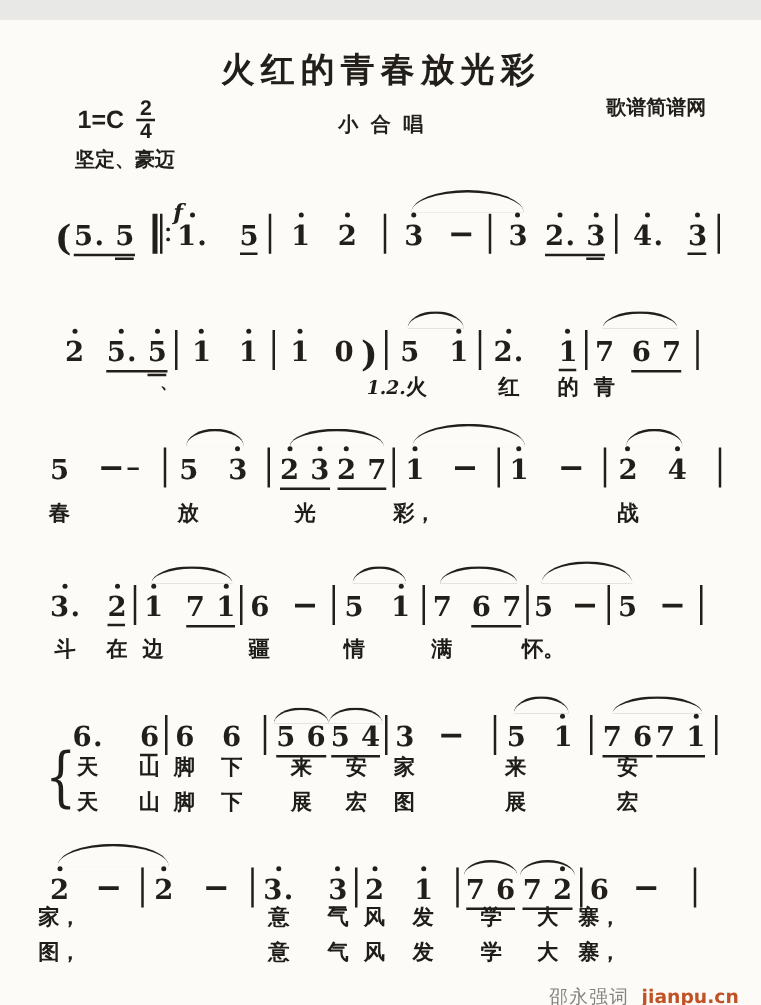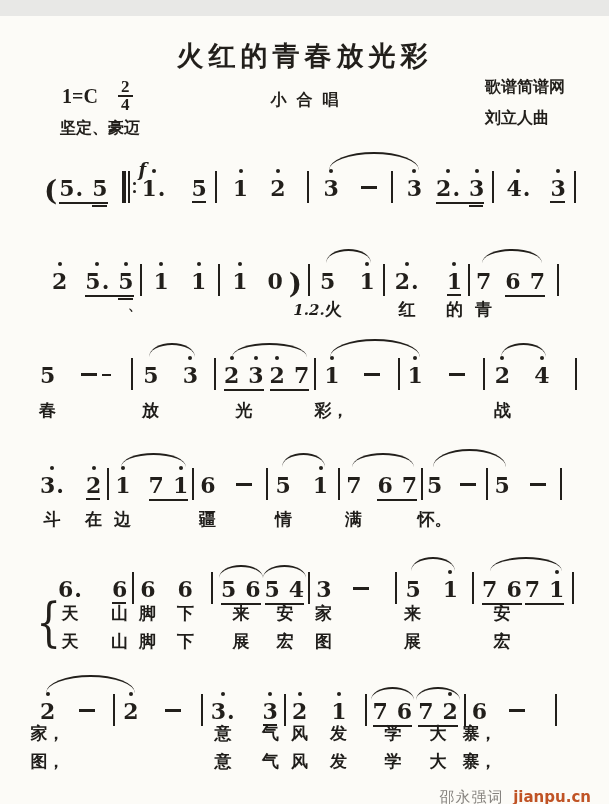--- a/index.html
+++ b/index.html
@@ -7,21 +7,21 @@
   body{ background:#e8e8e6; font-family:"Liberation Serif", serif; }
   .page{ position:relative; width:609px; height:804px; margin:16px auto;
          background:var(--paper); overflow:hidden; color:var(--ink); }
 
   
   .title{ position:absolute; top:22px; left:0; width:100%; margin:0;
           text-align:center; font-size:27px; font-weight:700; letter-spacing:5px; }
   .credits{ position:absolute; top:55px; right:44px; font-size:16px;
             font-weight:700; line-height:31px; text-align:left; }
   .keysig{ position:absolute; top:64px; left:62px; display:flex; align-items:center;
-           gap:20px; font-family:Liberation Serif, serif; font-weight:700; font-size:20px; }
+           gap:10px; font-family:Liberation Sans, sans-serif; font-weight:700; font-size:20px; }
   .frac{ display:inline-flex; flex-direction:column; align-items:center; }
   .frac b{ font-size:17px; line-height:14px; }
   .frac i{ width:15px; height:2px; background:var(--ink); margin:1px 0; }
   .form{ position:absolute; top:74px; left:0; width:100%; text-align:center;
          font-size:16px; font-weight:700; letter-spacing:10px; text-indent:10px; }
   .tempo{ position:absolute; top:102px; left:60px; font-size:16px; font-weight:700; }
 
   
   .toks{ position:absolute; left:0; right:0; padding-top:18px; white-space:nowrap; }
   .tok{ display:inline-block; }
@@ -66,21 +66,20 @@
 </style>
 </head>
 <body>
 
 <div class="page">
 
   <h1 class="title">火红的青春放光彩</h1>
 
   <div class="credits">
     <div>歌谱简谱网</div>
-    <div>刘立人曲</div>
   </div>
 
   <div class="keysig">
     <span>1=C</span>
     <span class="frac">
       <b>2</b>
       <i></i>
       <b>4</b>
     </span>
   </div>

